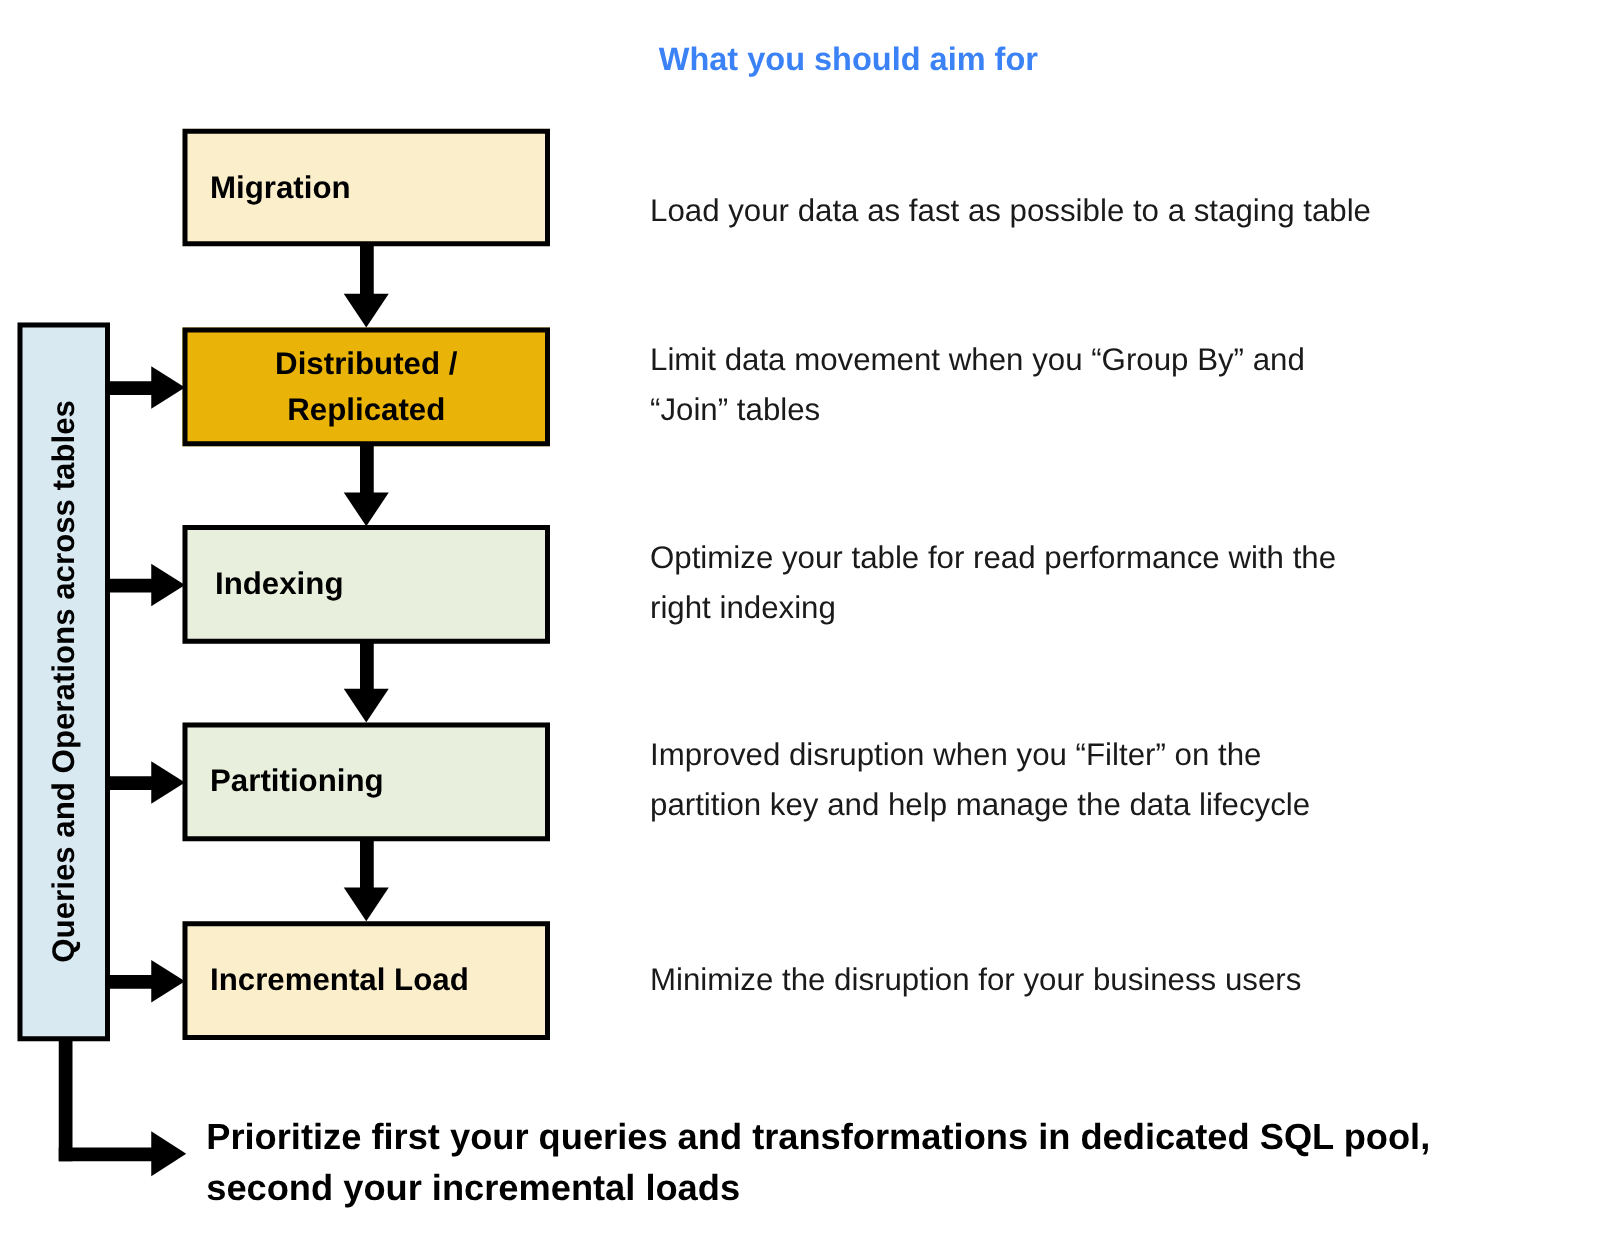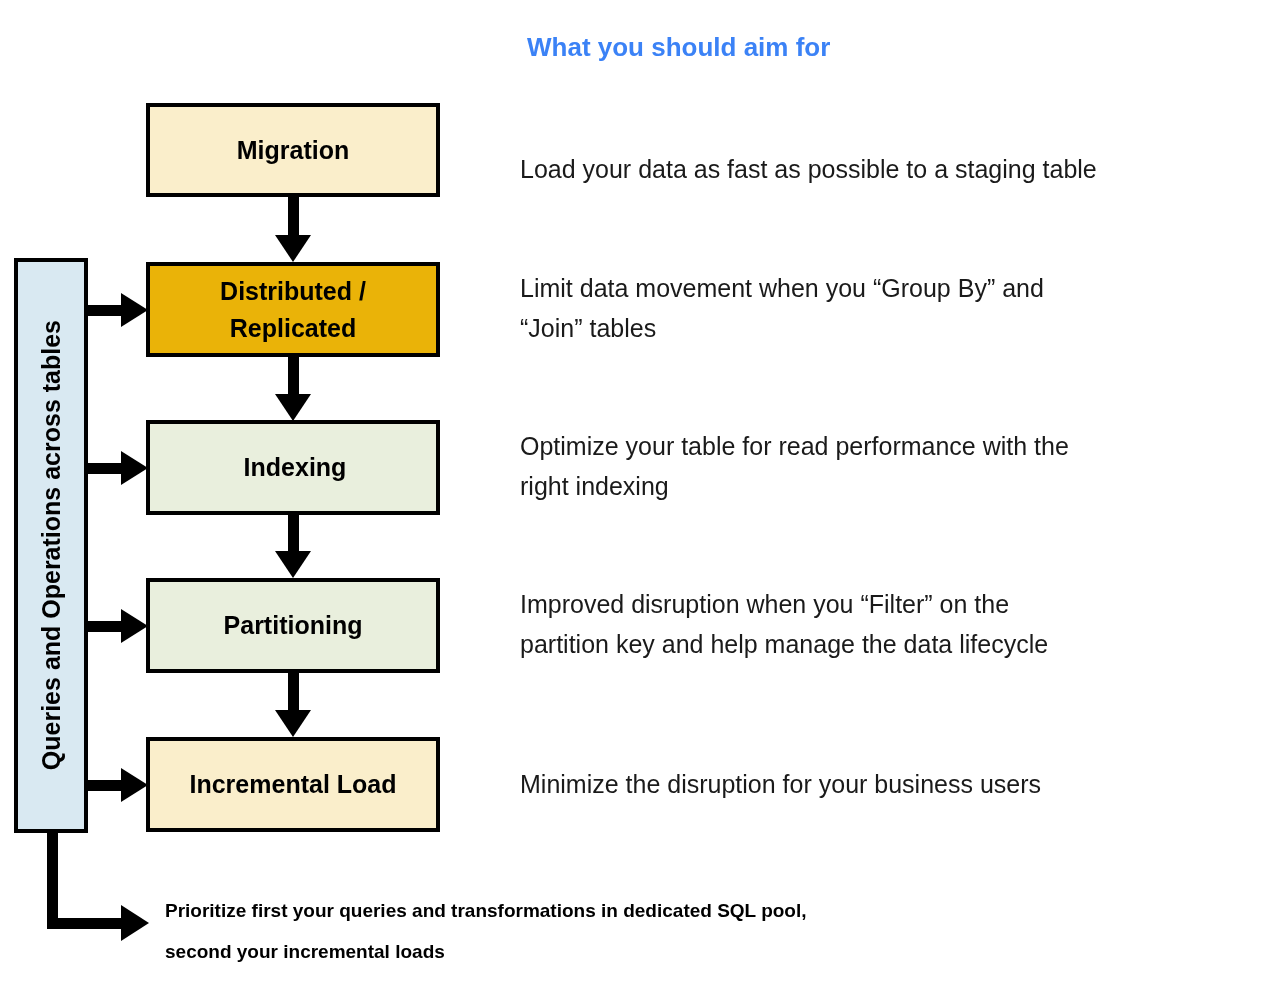--- a/index.html
+++ b/index.html
@@ -23,21 +23,21 @@
   
   .step {
     position: absolute;
     left: 146px;
     width: 294px;
     height: 95px;
     border: 4px solid #000000;
     box-sizing: border-box;
     display: flex;
     align-items: center;
-    justify-content: center;
+    justify-content: flex-start;
     text-align: center;
     font-size: 25px;
     font-weight: 700;
     color: #000000;
     line-height: 1.45;
     padding: 0 18px;
   }
   .step1 { top: 103px; height: 94px; }
   .step2 { top: 262px; }
   .step3 { top: 420px; padding-left: 22px; }
@@ -93,21 +93,21 @@
     line-height: 40px;
   }
   .aim div { white-space: nowrap; }
   .aim1 { top: 128px; margin-top: 21px; } .aim2 { top: 268px; } .aim3 { top: 426px; }
   .aim4 { top: 584px; } .aim5 { top: 764px; }
   
   .footer {
     position: absolute;
     left: 165px;
     top: 890px;
-    font-size: 19px;
+    font-size: 29px;
     font-weight: 700;
     color: #000000;
     line-height: 41px;
   }
   .footer div { white-space: nowrap; }
 </style>
 </head>
 <body>
 
 <div class="canvas">

